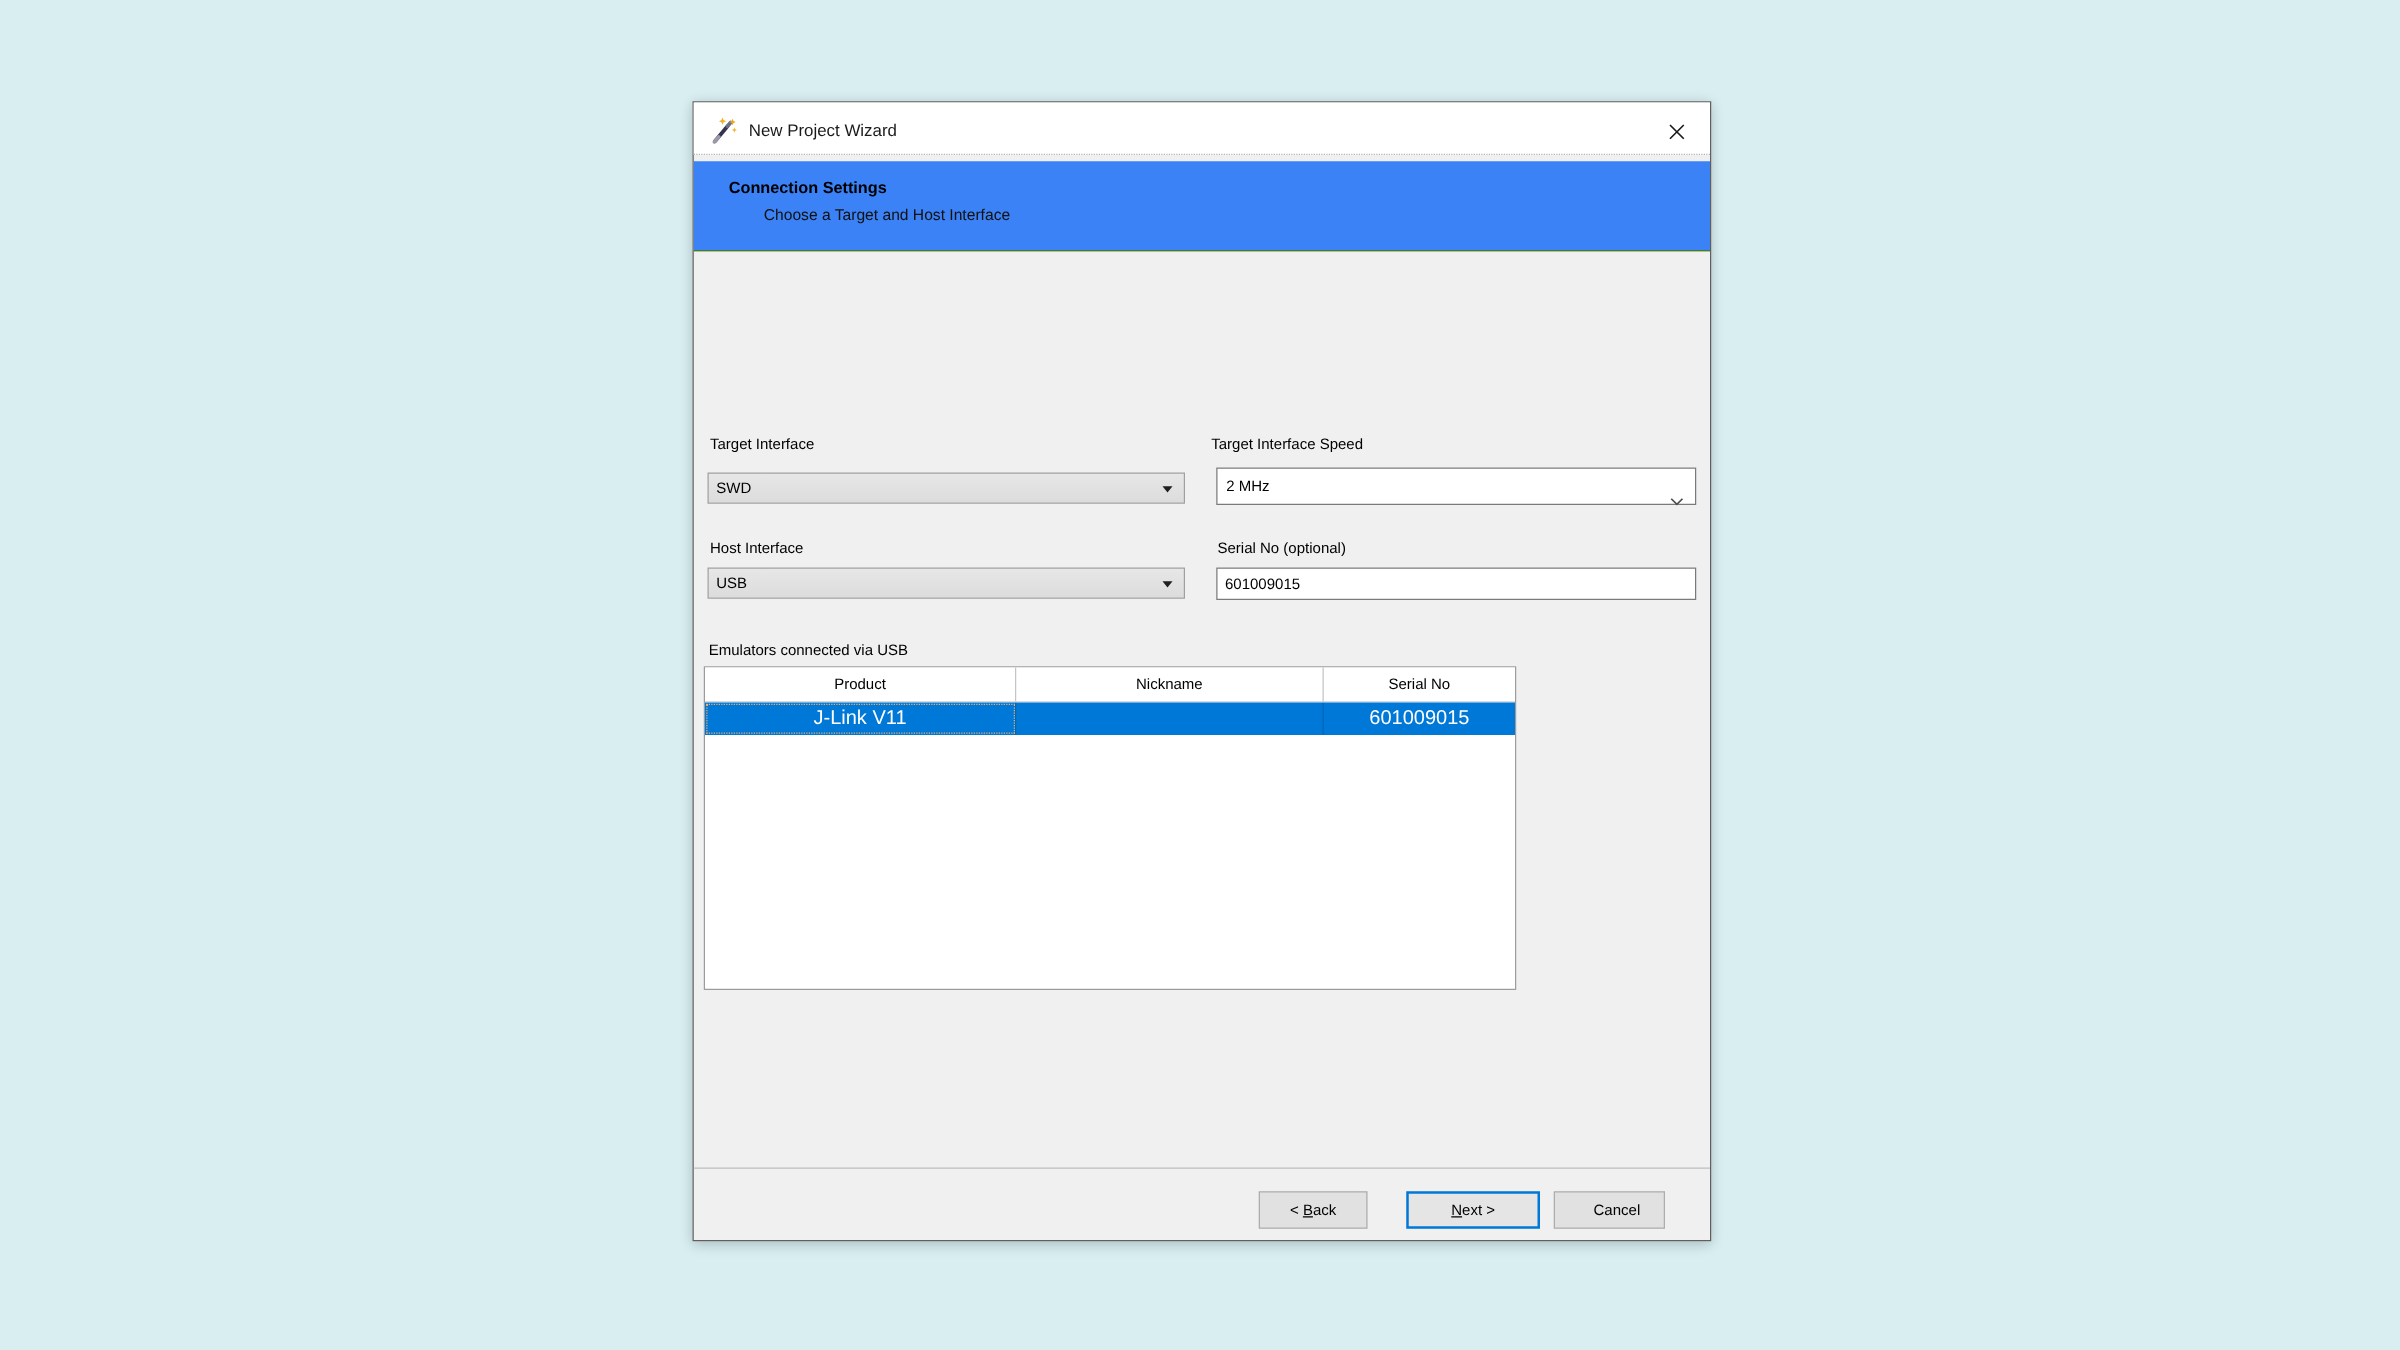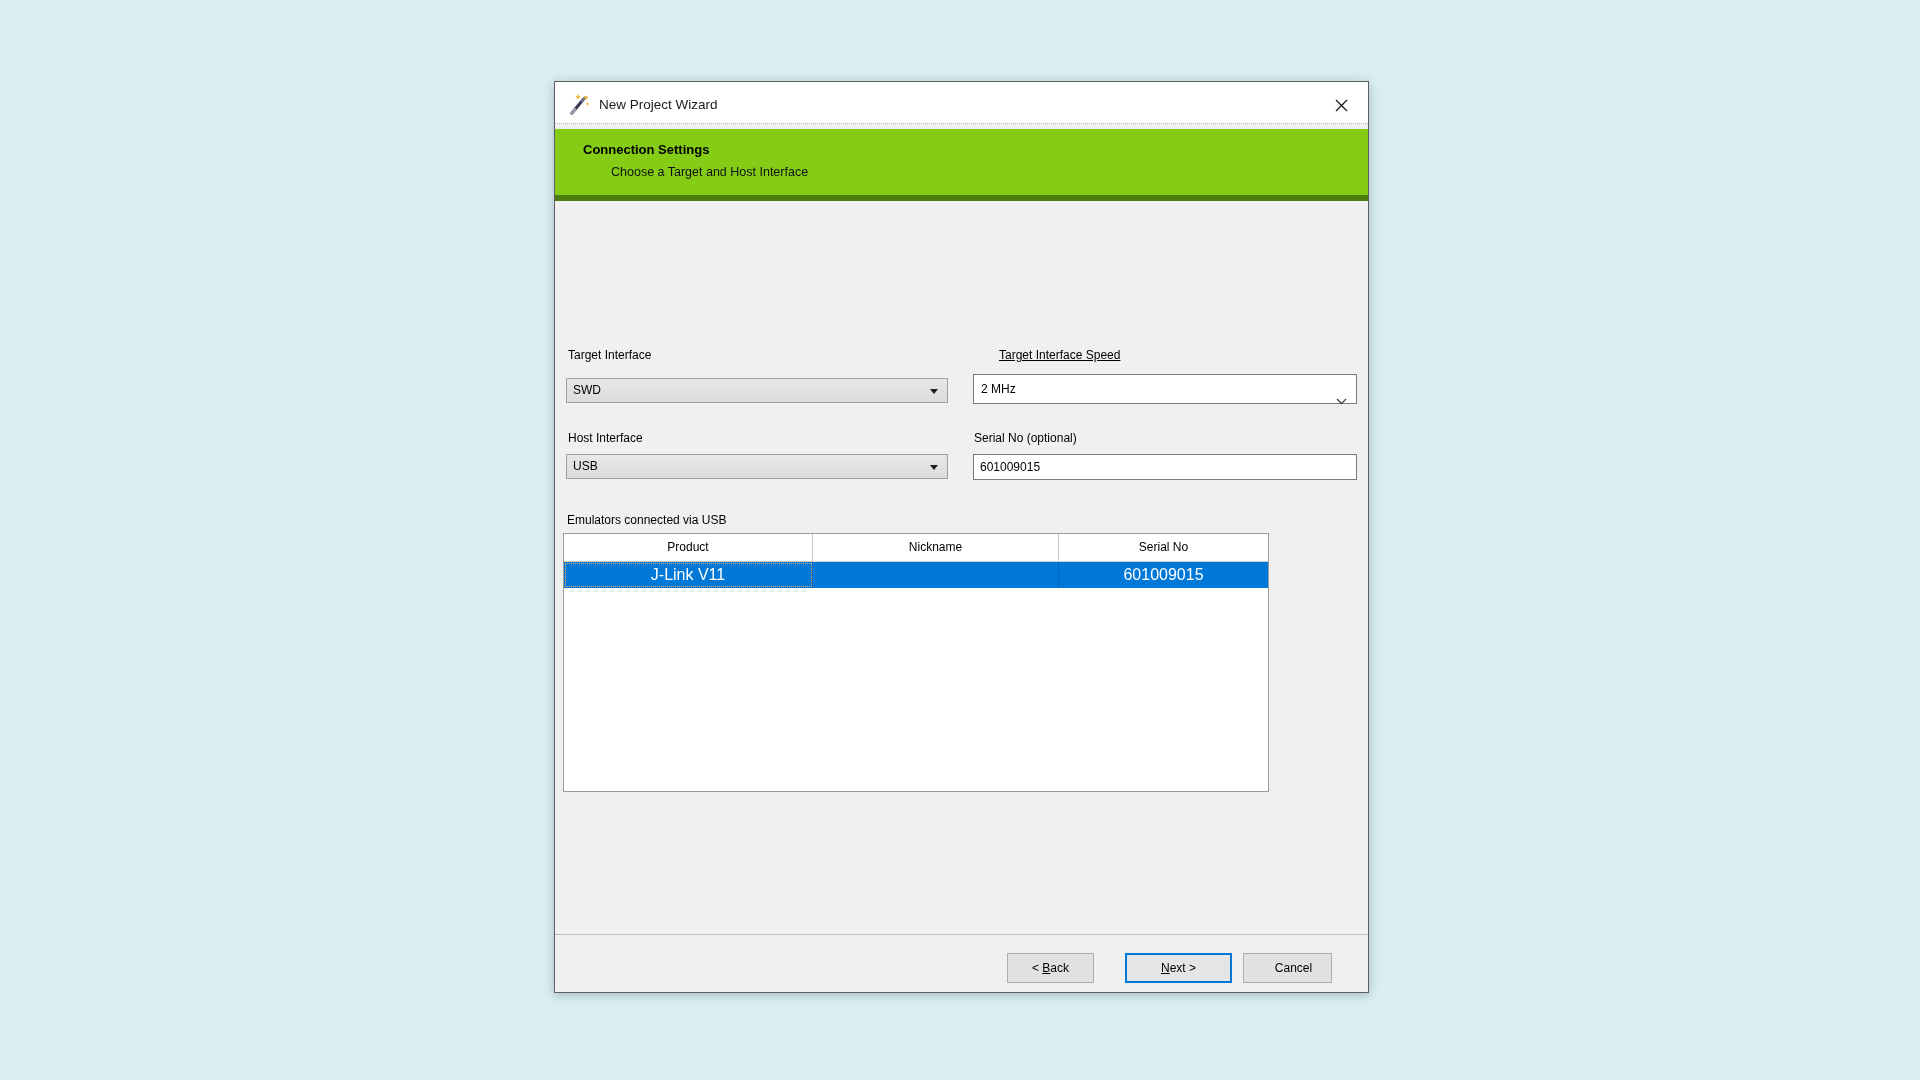--- a/index.html
+++ b/index.html
@@ -33,38 +33,38 @@
     white-space: nowrap;
   }
   .close-btn {
     position: absolute; right: 12px; top: 8px; width: 30px; height: 30px;
     display: flex; align-items: center; justify-content: center;
     cursor: default;
   }
   
   .wiz-header {
     position: absolute; left: 0; top: 47px; right: 0; height: 72px;
-    background: #84cc16;
-    border-bottom: 6px solid #4d7c0f;
+    background: #3b82f6;
+    border-bottom: 1px solid #4d7c0f;
   }
   .wiz-header .h-title {
     position: absolute; left: 28px; top: 13px;
     font-size: 13px; font-weight: bold; color: #000;
   }
   .wiz-header .h-sub {
     position: absolute; left: 56px; top: 36px;
     font-size: 12.5px; color: #111;
   }
   
   .content { position: absolute; left: 0; top: 120px; right: 0; bottom: 60px; }
   .fld-label {
     position: absolute; font-size: 12px; color: #000; white-space: nowrap;
   }
   .lbl-ti  { left: 13px;  top: 146px; }
-  .lbl-tis { left: 444px; top: 146px; text-decoration: underline; }
+  .lbl-tis { left: 414px; top: 146px; }
   .lbl-hi  { left: 13px;  top: 229px; }
   .lbl-sn  { left: 419px; top: 229px; }
   .lbl-emu { left: 12px;  top: 311px; }
 
   .dropdown {
     position: absolute; left: 11px; width: 382px; height: 25px;
     background: linear-gradient(#e7e7e7, #dcdcdc);
     border: 1px solid #a0a0a0;
     font-size: 12px; line-height: 23px; padding-left: 6px;
     color: #000;
@@ -84,21 +84,21 @@
     font-size: 12px; line-height: 28px; padding-left: 7px; color: #000;
   }
   .combo-chevron { position: absolute; right: 9px; top: 12px; }
   .textinput {
     position: absolute; left: 418px; width: 384px; height: 26px; top: 252px;
     background: #ffffff; border: 1px solid #7a7a7a;
     font-size: 12px; line-height: 24px; padding-left: 6px; color: #000;
   }
   
   .emu-table {
-    position: absolute; left: 8px; top: 331px; width: 706px; height: 259px;
+    position: absolute; left: 8px; top: 331px; width: 650px; height: 259px;
     background: #ffffff; border: 1px solid #9c9c9c;
   }
   .emu-head { display: flex; height: 28px; background: #ffffff;
     border-bottom: 1px solid #d0d0d0; }
   .emu-head .hcell {
     font-size: 12px; line-height: 27px; text-align: center; color: #000;
     border-right: 1px solid #c5c5c5;
   }
   .emu-head .hcell:last-child { border-right: none; }
   .col-product  { width: 249px; }

